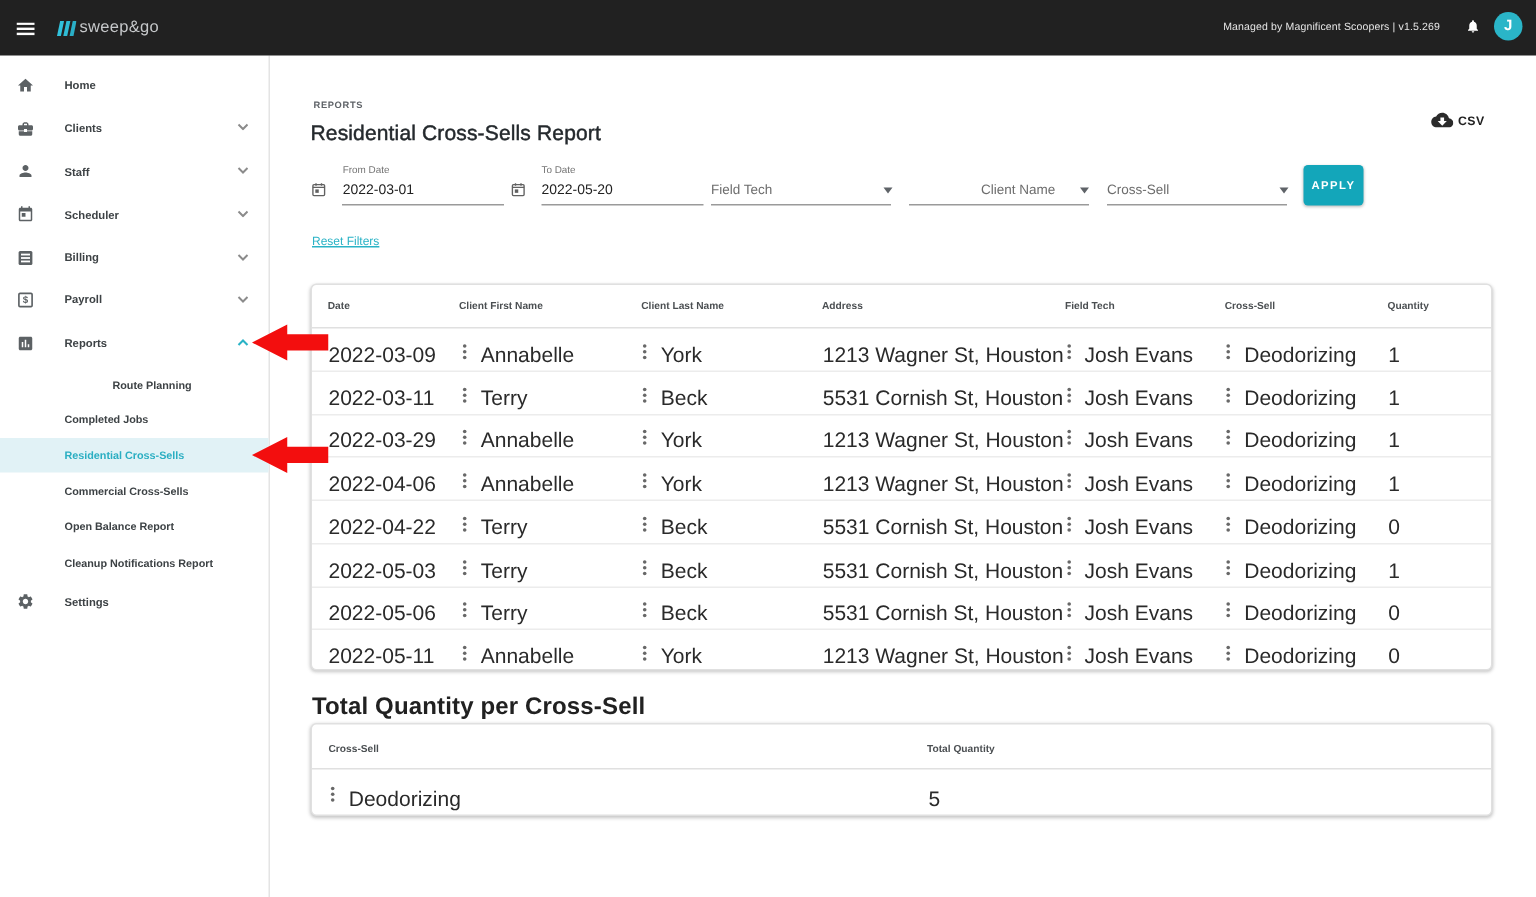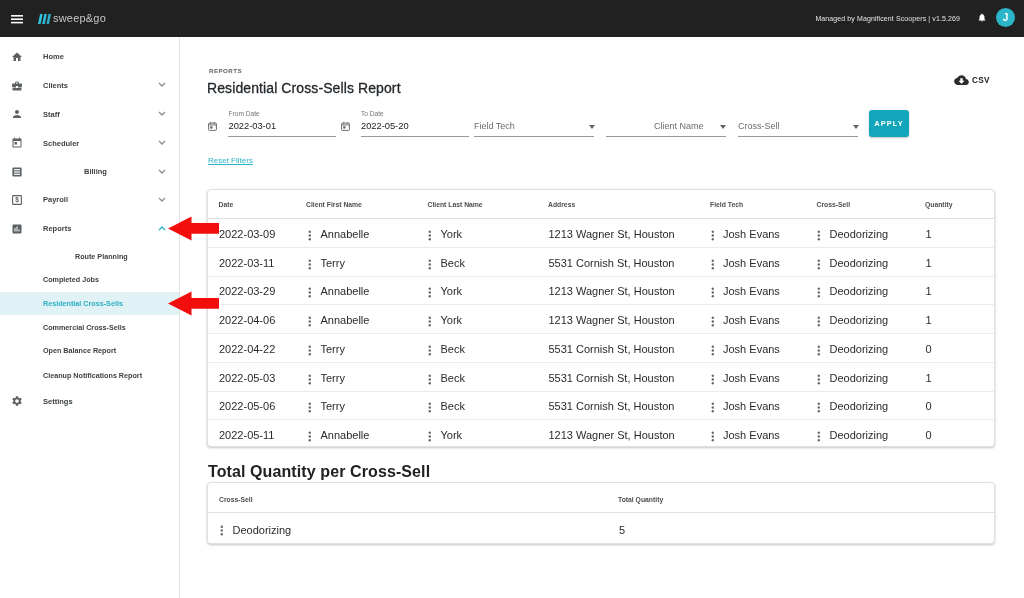--- a/index.html
+++ b/index.html
@@ -45,21 +45,21 @@
     background:#13a6ba; border-radius:3px; color:#fff; font-size:7.5px; font-weight:bold;
     letter-spacing:1px; text-align:center; line-height:27px;
     box-shadow:0 1px 2px rgba(0,0,0,0.25); }
   #resetlink { position:absolute; left:208px; top:156px; font-size:8px; color:#2ab3c6;
     text-decoration:underline; }
 
   
   .card { position:absolute; left:207px; width:788px; background:#fff;
     border:1px solid #e0e0e0; border-radius:4px; }
   .th { position:absolute; font-size:6.8px; font-weight:bold; color:#4b4f52; white-space:nowrap; }
-  .td { position:absolute; font-size:11px; color:#2a2a2a; white-space:nowrap; }
+  .td { position:absolute; font-size:14px; color:#2a2a2a; white-space:nowrap; }
   .rowline { position:absolute; left:0; width:786px; height:1px; background:#ececec; }
   .kebab { position:absolute; width:3px; height:10px; }
 
   
   .red-arrow { position:absolute; z-index:40; }
 </style>
 </head>
 <body>
 
 <div id="topbar">
@@ -106,21 +106,21 @@
     <path fill="#5c6164" d="M16 1v2H8V1H6v2H5c-1.11 0-1.99.9-1.99 2L3 19c0 1.1.89 2 2 2h14c1.1 0 2-.9 2-2V5c0-1.1-.9-2-2-2h-1V1h-2zm3 18H5V8h14v11zM7 10h5v5H7z"></path>
   </svg>
 <div class="nav-t" style="top:139px;">Scheduler</div>
 
 <svg class="abs" style="left:11px; top:166px; z-index:6;" width="12" height="12" viewBox="0 0 12 12">
     <rect x="1.4" y="1.4" width="9.2" height="9.2" rx="1" fill="#5c6164"></rect>
     <rect x="3" y="3.1" width="6" height="1.2" fill="#ffffff"></rect>
     <rect x="3" y="5.4" width="6" height="1.2" fill="#ffffff"></rect>
     <rect x="3" y="7.7" width="6" height="1.2" fill="#ffffff"></rect>
   </svg>
-<div class="nav-t" style="top:167px;margin-left:41px;">Billing</div>
+<div class="nav-t" style="top:167px;">Billing</div>
 
 <svg class="abs" style="left:11px; top:194px; z-index:6;" width="12" height="12" viewBox="0 0 24 24">
     <rect x="3.2" y="3.2" width="17.6" height="17.6" rx="1.5" fill="none" stroke="#5c6164" stroke-width="2.2"></rect>
     <text x="12" y="16.6" font-size="13" font-weight="bold" fill="#5c6164" text-anchor="middle" font-family="Liberation Sans">$</text>
   </svg>
 <div class="nav-t" style="top:195px;">Payroll</div>
 
 <svg class="abs" style="left:11px; top:223px; z-index:6;" width="12" height="12" viewBox="0 0 24 24">
     <path fill="#5c6164" d="M19 3H5c-1.1 0-2 .9-2 2v14c0 1.1.9 2 2 2h14c1.1 0 2-.9 2-2V5c0-1.1-.9-2-2-2zM9 17H7v-7h2v7zm4 0h-2V7h2v10zm4 0h-2v-4h2v4z"></path>
   </svg>

